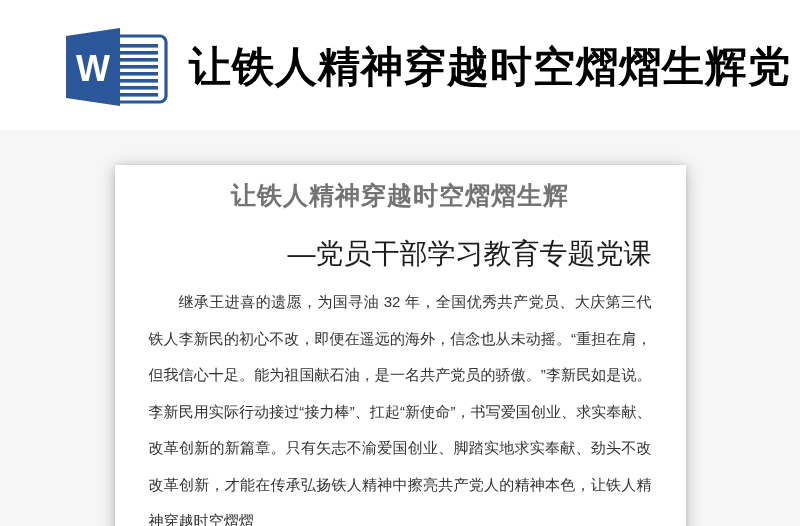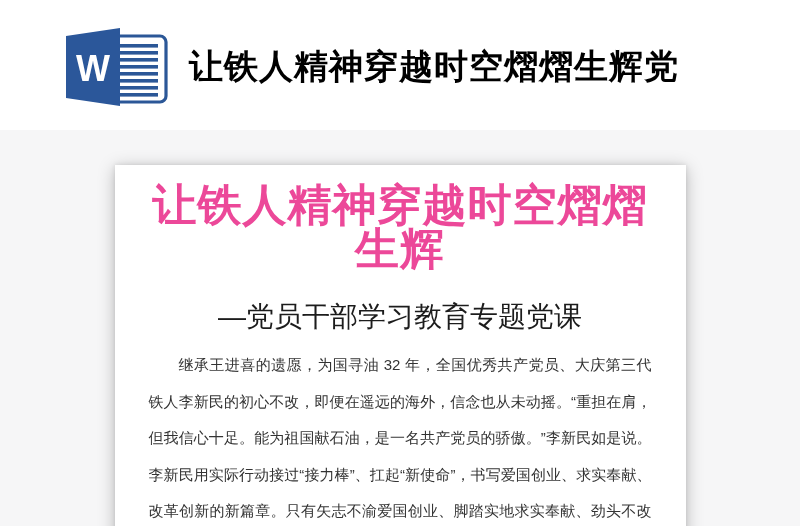--- a/index.html
+++ b/index.html
@@ -30,21 +30,21 @@
   }
   .word-icon {
     width: 106px;
     height: 86px;
     flex: 0 0 106px;
     margin-right: 21px;
     margin-top: 4px;
   }
   .word-icon svg { display: block; }
   .hdr-title {
-    font-size: 34px;
+    font-size: 42px;
     font-weight: 800;
     line-height: 47px;
     letter-spacing: 1px;
     color: #000000;
     padding-top: 2px;
   }
   
   .preview {
     flex: 1 1 auto;
     background: #f6f6f7;
@@ -55,33 +55,33 @@
     width: 571px;
     height: 430px;
     margin: 35px auto 0 auto;
     background: #ffffff;
     box-shadow: 0 3px 16px rgba(0,0,0,0.25), 0 0 5px rgba(0,0,0,0.10);
     box-sizing: border-box;
     padding: 18px 34px 0 34px;
   }
   .doc-title {
     margin: 0;
-    font-size: 44px;
+    font-size: 25px;
     font-weight: 800;
     line-height: 1;
     text-align: center;
     letter-spacing: 1px;
-    color: #ec4899;
+    color: #737373;
   }
   .doc-subtitle {
     margin: 30px 0 0 0;
     font-size: 28px;
     font-weight: 400;
     line-height: 1.15;
-    text-align: center;
+    text-align: right;
     color: #1c1c1c;
   }
   .doc-body {
     margin: 14px 0 0 0;
     font-size: 15px;
     line-height: 36.5px;
     text-align: justify;
     text-indent: 2em;
     color: #333333;
   }

